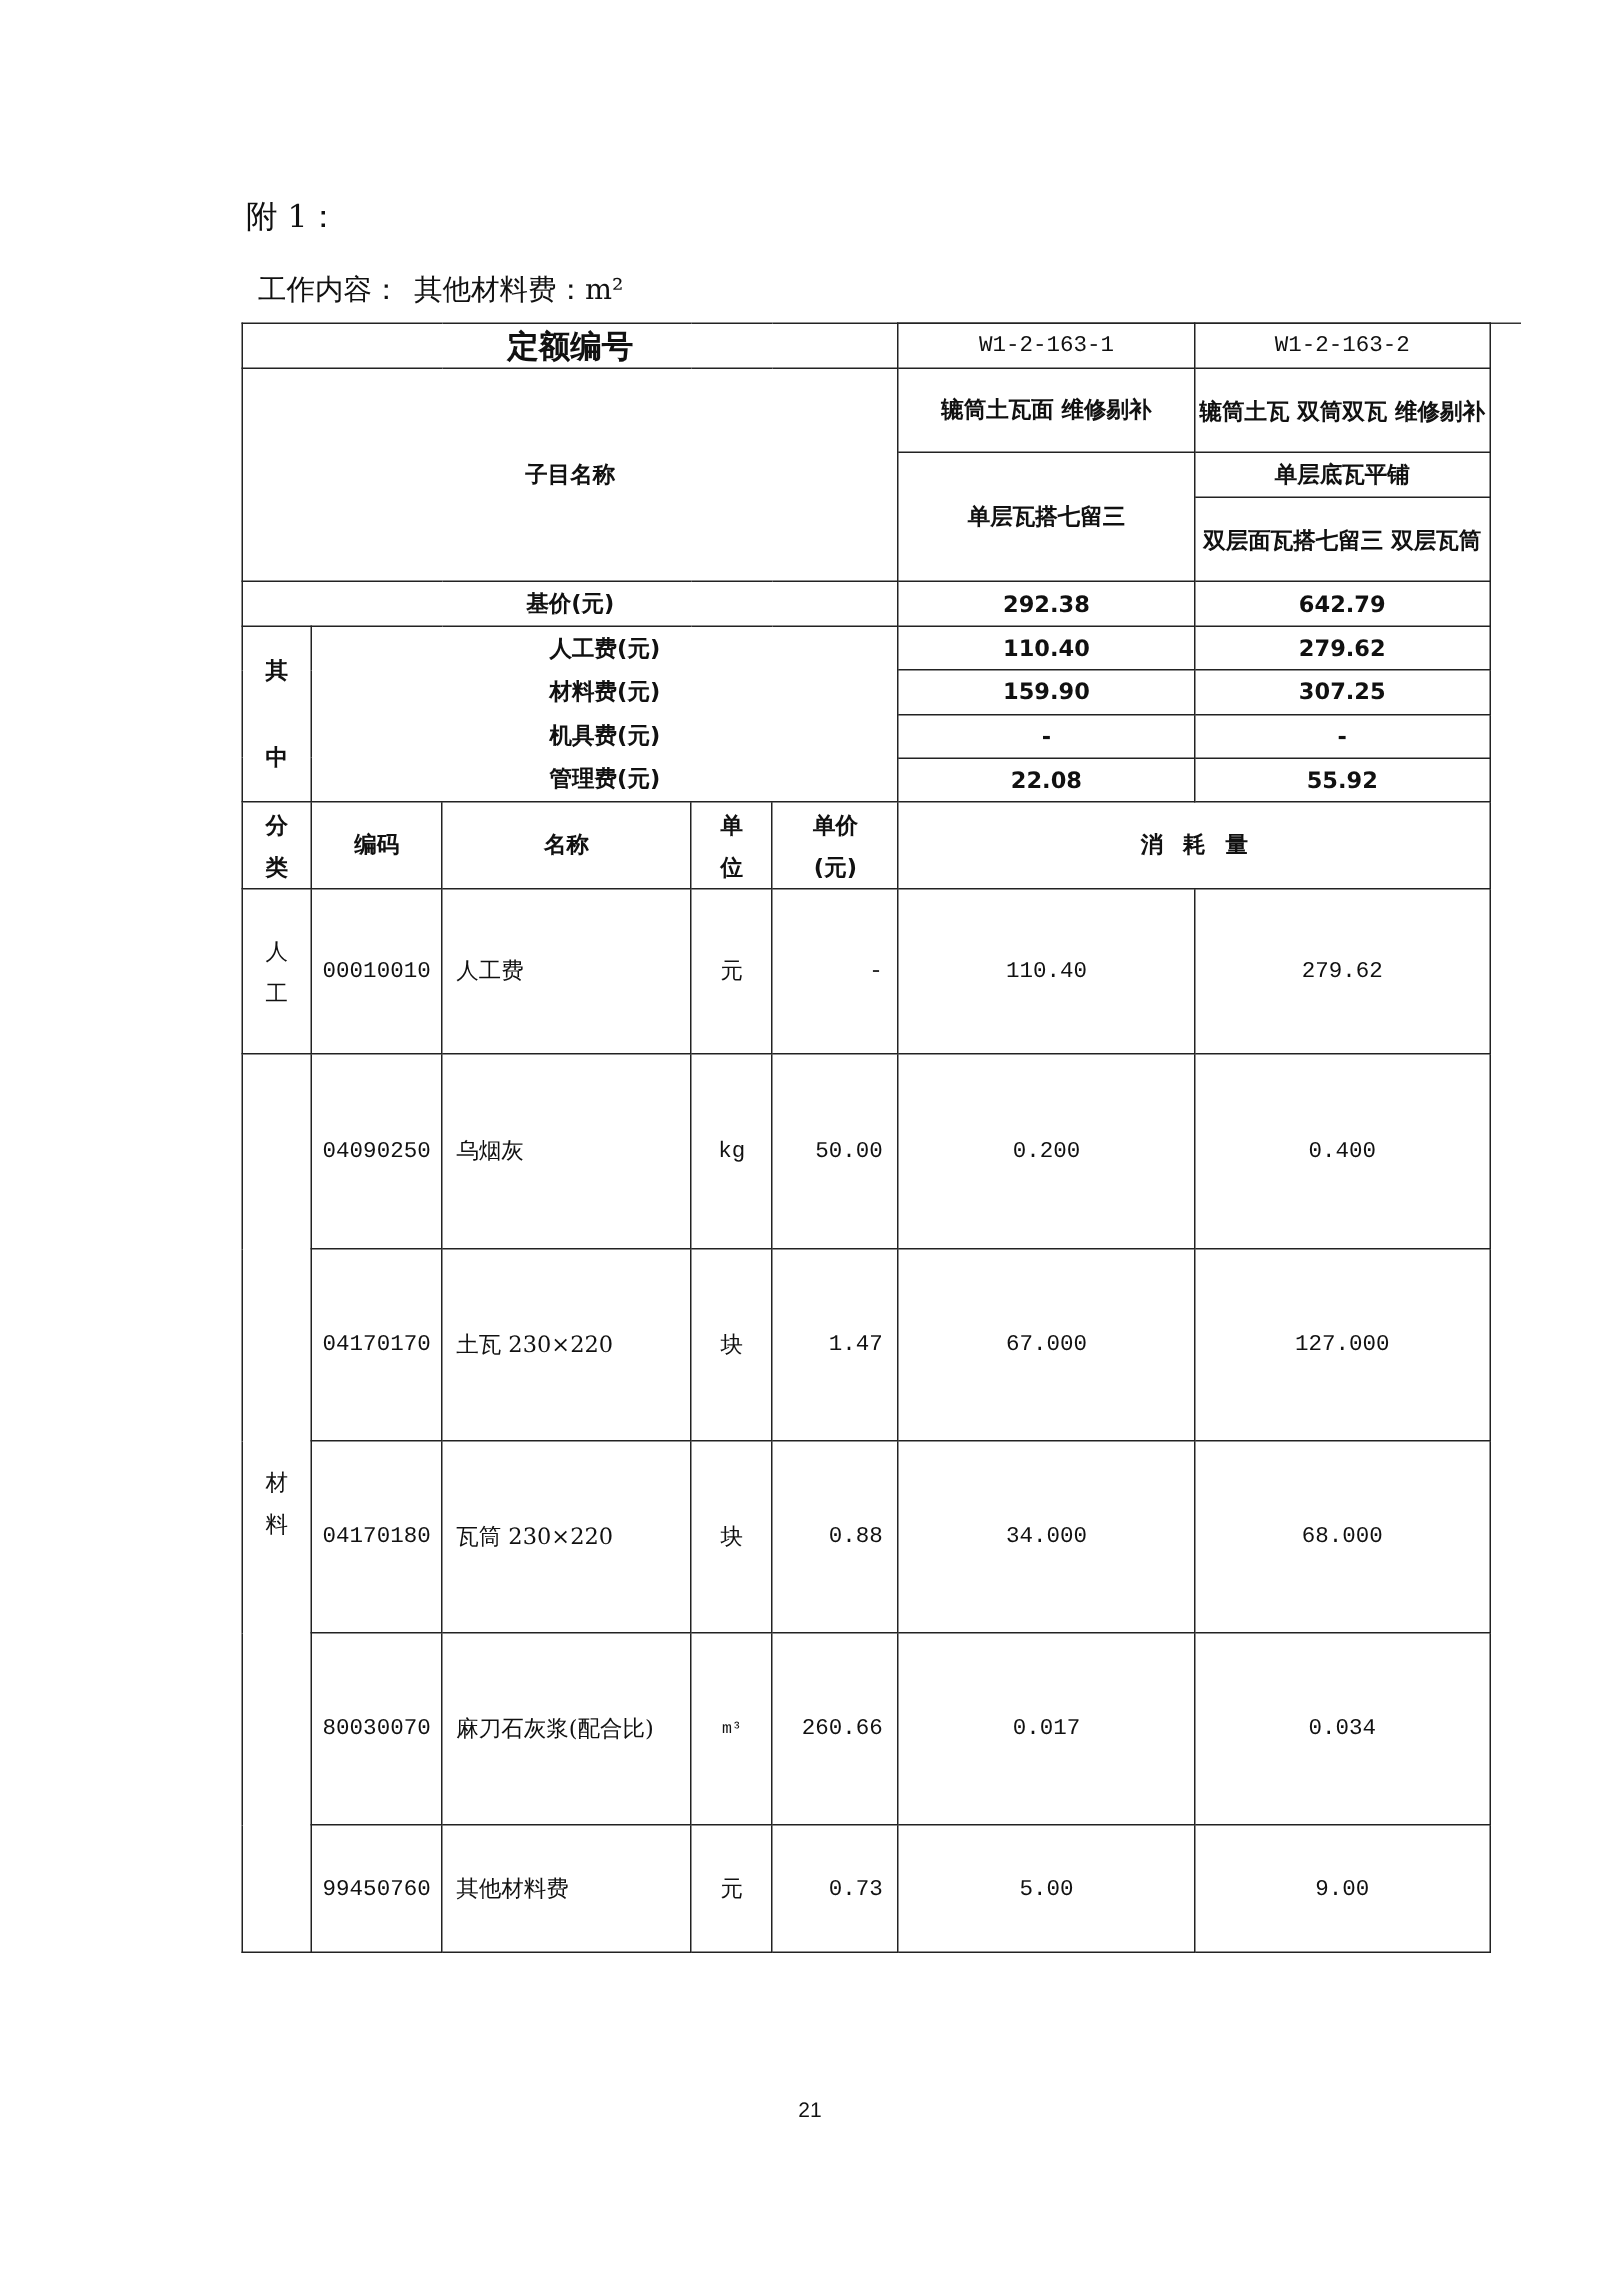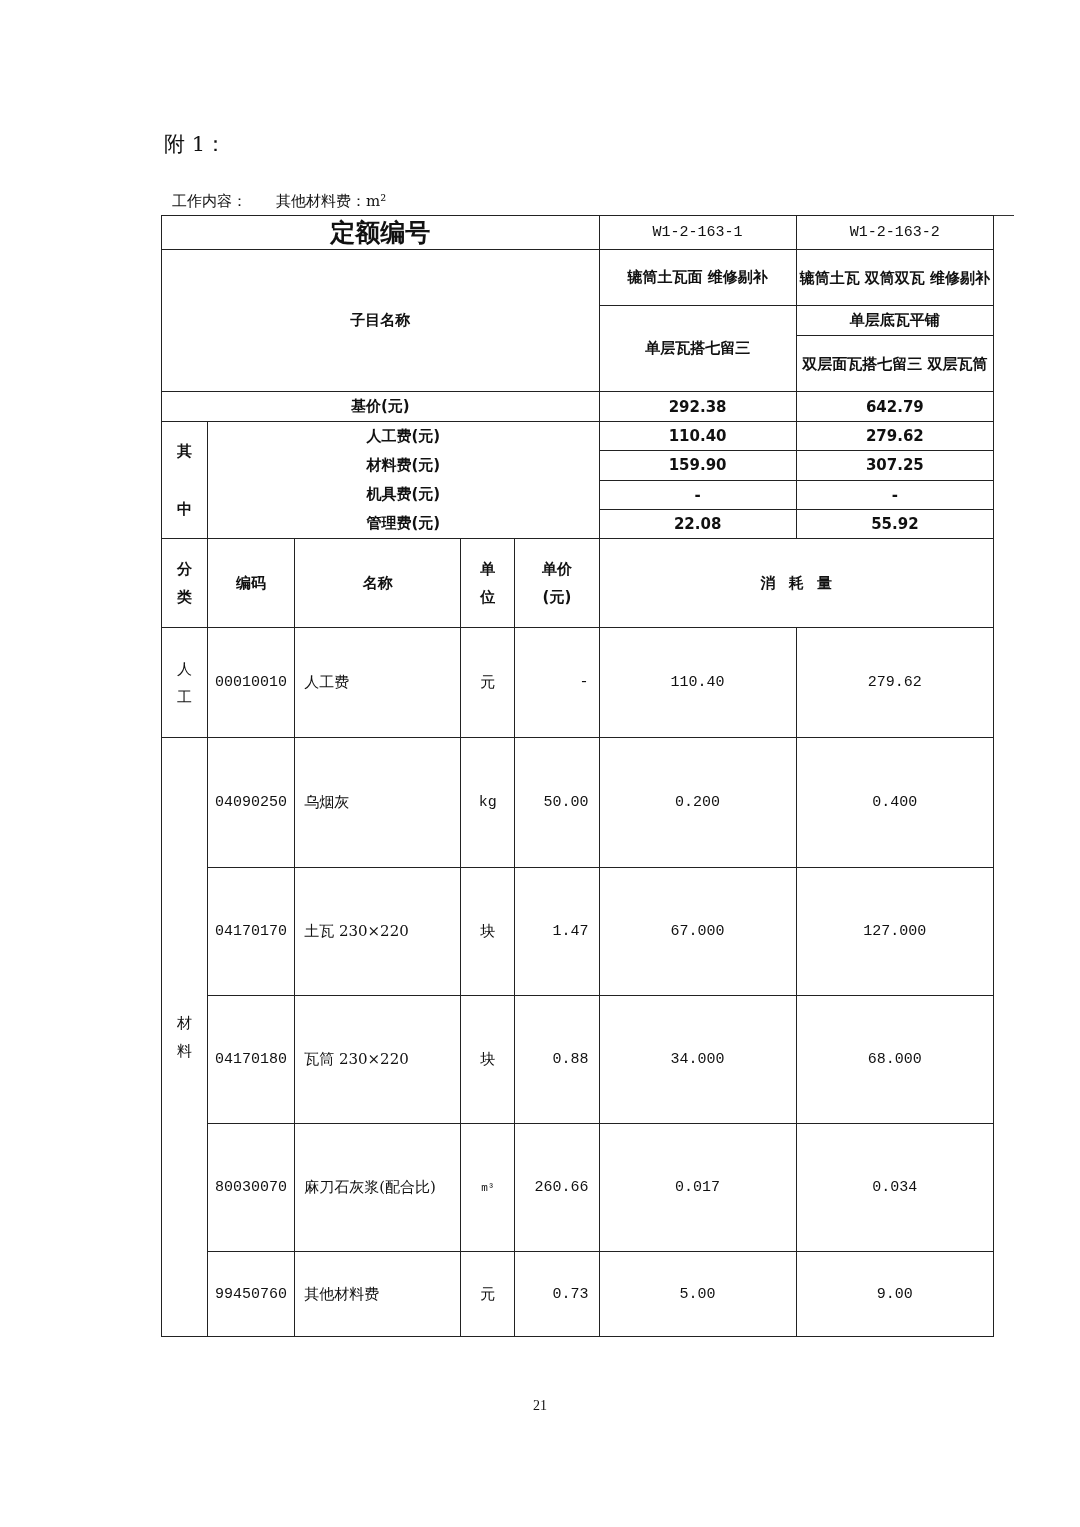--- a/index.html
+++ b/index.html
@@ -1,31 +1,31 @@
 <!DOCTYPE html>
 <html><head>
 <meta charset="utf-8">
 <style>
   html, body { margin: 0; padding: 0; background: #ffffff; }
   body { width: 1080px; height: 1527px; position: relative; font-family: "DejaVu Serif", serif; color: #111; }
   .appendix { position: absolute; left: 164px; top: 130px; font-size: 21px; }
-  .work { position: absolute; left: 172px; top: 192px; width: 838px; font-size: 15px; display: flex; }
+  .work { position: absolute; left: 172px; top: 180px; width: 838px; font-size: 19px; display: flex; }
   .work .lbl { width: 104px; }
   .work .content { flex: 1; }
   .work .unit { text-align: right; }
   .topline { position: absolute; left: 598px; top: 215px; width: 416px; border-top: 1px solid #333; }
   table { position: absolute; left: 161px; top: 215px; border-collapse: collapse; table-layout: fixed; width: 833px; }
   td { border: 1.2px solid #222; text-align: center; vertical-align: middle; padding: 0; font-size: 15px; }
   .bold { font-weight: bold; font-family: "DejaVu Sans", sans-serif; }
   .mono { font-family: Liberation Mono, monospace; }
-  .title { font-size: 25px; font-weight: bold; font-family: "DejaVu Sans", sans-serif; }
+  .title { font-size: 21px; font-weight: bold; font-family: "DejaVu Sans", sans-serif; }
   .left { text-align: left; padding-left: 9px; }
   .right { text-align: right; padding-right: 10px; }
   .cat { line-height: 28px; }
-  .pagenum { position: absolute; left: 0; width: 1080px; top: 1398px; text-align: center; font-family: Liberation Serif, serif; font-size: 14px; }
+  .pagenum { position: absolute; left: 0; width: 1080px; top: 1398px; text-align: center; font-family: Liberation Sans, sans-serif; font-size: 14px; }
 </style>
 </head>
 <body>
 
 <div class="appendix">附 1：</div>
 
 <div class="work">
   <span class="lbl">工作内容：</span>
   <span class="unit">其他材料费：m²</span>
 </div>
@@ -85,21 +85,21 @@
   </tr>
   <tr style="height:29px">
     <td class="bold">-</td>
     <td class="bold">-</td>
   </tr>
   <tr style="height:29px">
     <td class="bold">22.08</td>
     <td class="bold">55.92</td>
   </tr>
   <tr style="height:58px">
-    <td class="bold" style="line-height:28px; padding:16px 12px">分类</td>
+    <td class="bold" style="line-height:28px; padding:0 12px">分类</td>
     <td class="bold">编码</td>
     <td class="bold">名称</td>
     <td class="bold" style="line-height:28px; padding:0 17px">单位</td>
     <td class="bold" style="line-height:28px; padding:0 20px">单价(元)</td>
     <td colspan="2" class="bold" style="word-spacing:8px">消 耗 量</td>
   </tr>
   <tr style="height:110px">
     <td class="cat" style="padding:0 14px">人工</td>
     <td class="mono">00010010</td>
     <td class="left">人工费</td>

